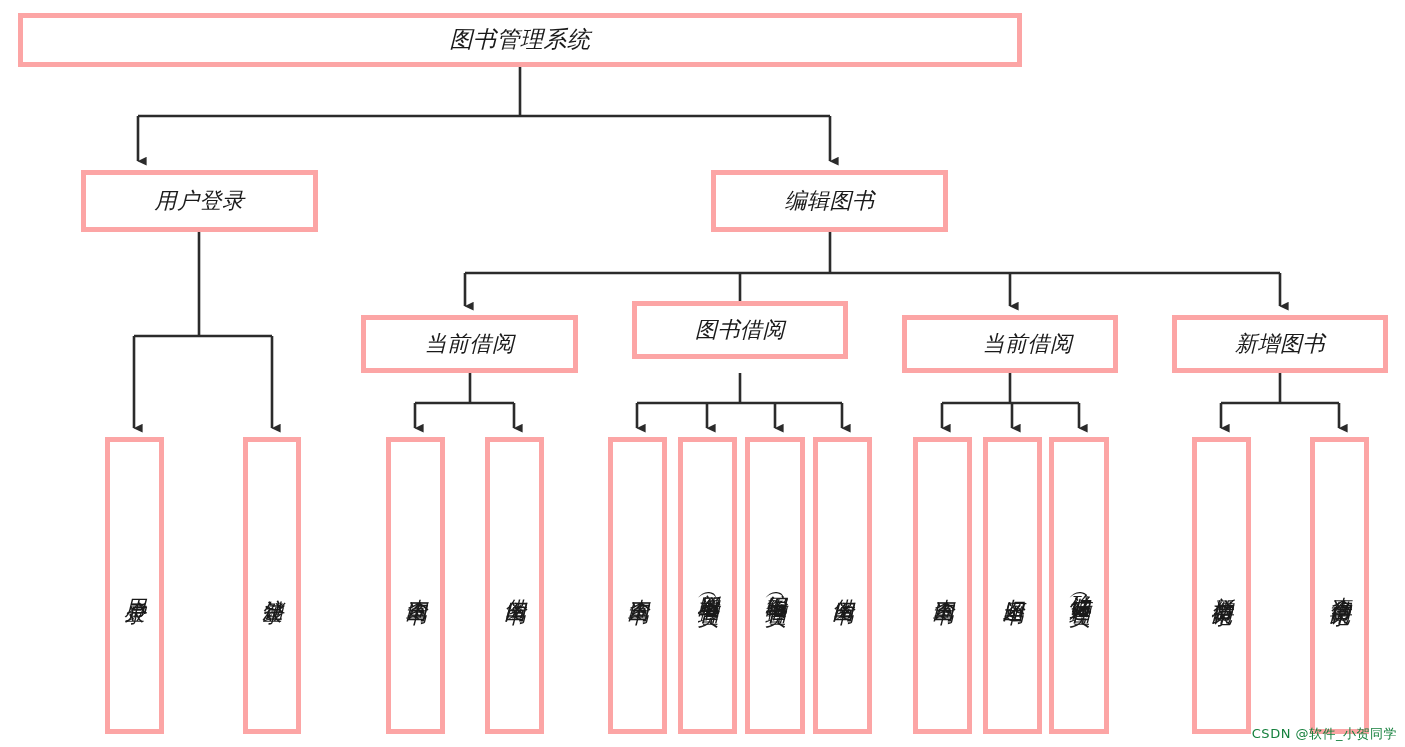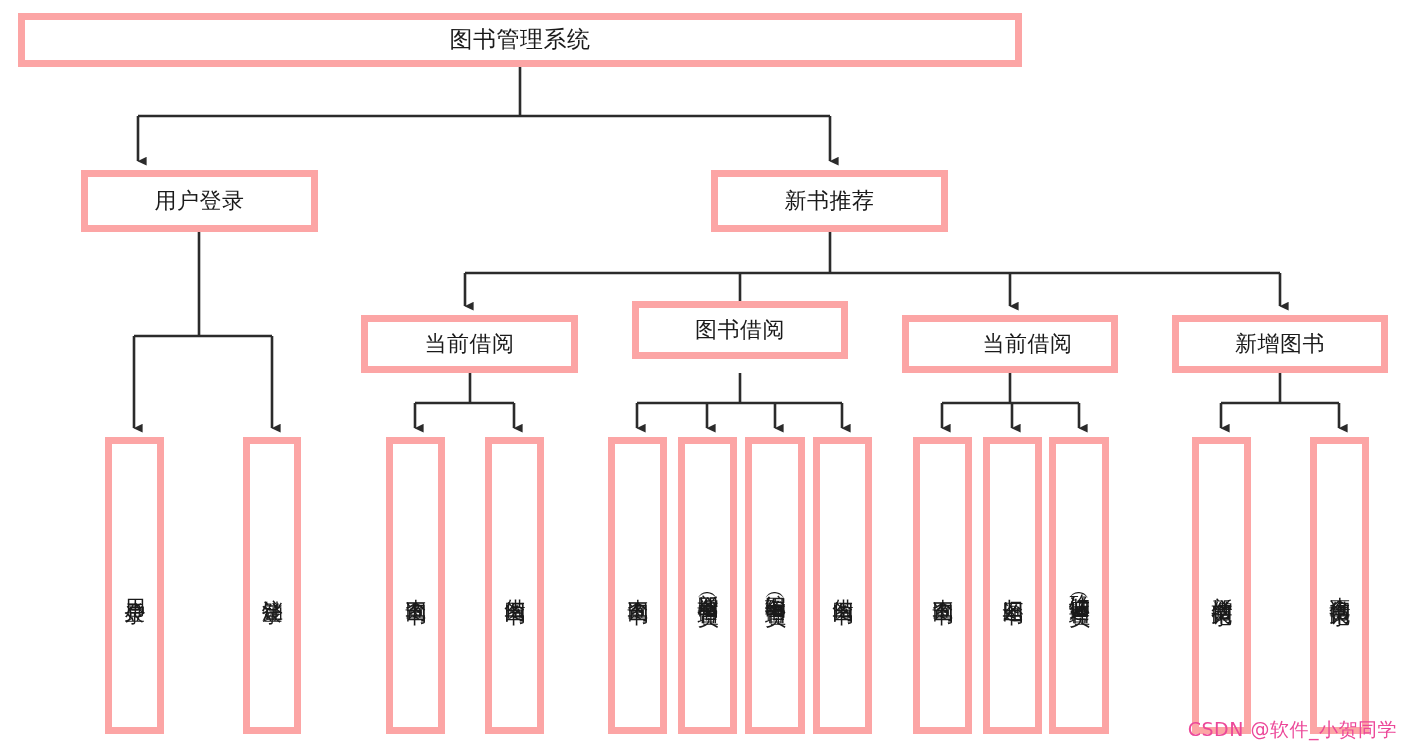--- a/index.html
+++ b/index.html
@@ -22,26 +22,27 @@
   #edges {
     position: absolute;
     left: 0;
     top: 0;
     width: 1405px;
     height: 747px;
     pointer-events: none;
   }
   .node {
     position: absolute;
-    border: 7px solid #fca5a5;
+    border: 5px solid #fca5a5;
     background: #ffffff;
     display: flex;
     align-items: center;
     justify-content: center;
     color: #1a1a1a;
+    font-style: italic;
   }
   .node.horiz {
     font-size: 22px;
     line-height: 1.1;
     letter-spacing: 0.5px;
   }
   .node.horiz .label {
     display: block;
     white-space: nowrap;
   }
@@ -58,22 +59,22 @@
     white-space: nowrap;
     display: block;
   }
   .node.root {
     font-size: 23px;
   }
   #watermark {
     position: absolute;
     right: 8px;
     bottom: 4px;
-    font-size: 19px;
-    color: #ec4899;
+    font-size: 13px;
+    color: #15803d;
     letter-spacing: 0.5px;
     white-space: nowrap;
     font-family: "DejaVu Sans", "Liberation Sans", sans-serif;
   }
 </style>
 </head>
 <body>
 
 <div id="canvas">
 
@@ -130,21 +131,21 @@
   </svg>
 
   <div class="node horiz root" style="left: 18px; top: 13px; width: 1004px; height: 54px;">
     <span class="label">图书管理系统</span>
   </div>
 
   <div class="node horiz" style="left: 81px; top: 170px; width: 237px; height: 62px;">
     <span class="label">用户登录</span>
   </div>
   <div class="node horiz" style="left: 711px; top: 170px; width: 237px; height: 62px;">
-    <span class="label">新书推荐</span>
+    <span class="label">编辑图书</span>
   </div>
 
   <div class="node horiz" style="left: 361px; top: 315px; width: 217px; height: 58px;">
     <span class="label">当前借阅</span>
   </div>
   <div class="node horiz" style="left: 632px; top: 301px; width: 216px; height: 58px;">
     <span class="label">图书借阅</span>
   </div>
   <div class="node horiz" style="left: 902px; top: 315px; width: 216px; height: 58px; padding-left: 35px;">
     <span class="label">当前借阅</span>

